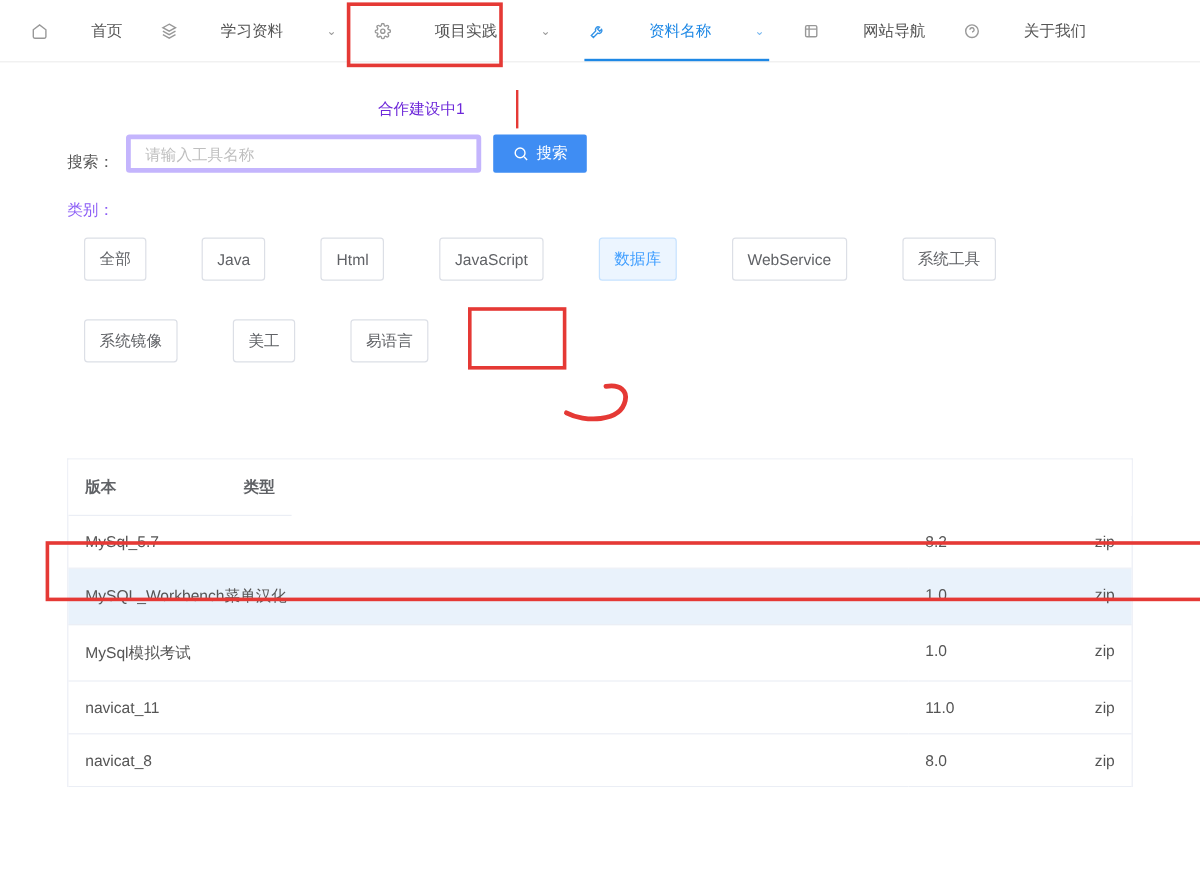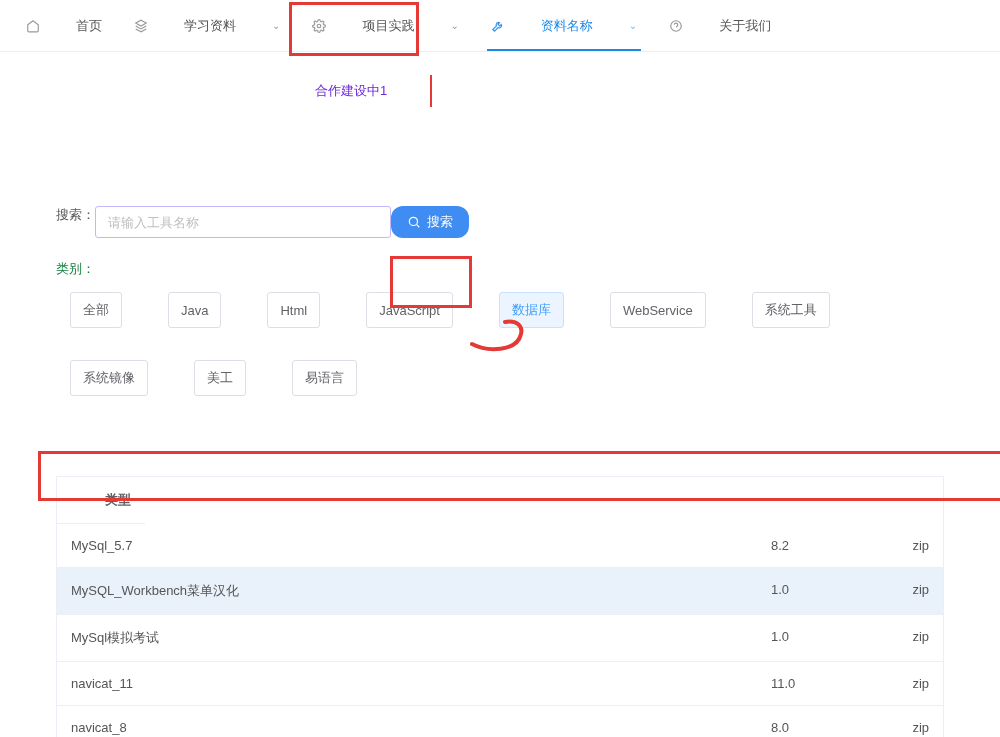--- a/index.html
+++ b/index.html
@@ -77,55 +77,55 @@
       width: 2px;
       height: 32px;
       background: #e53935;
     }
     
     .content {
       padding: 0 56px;
     }
     .search-row {
       display: flex;
-      align-items: flex-start;
-      margin-top: 94px;
+      align-items: flex-end;
+      gap: 10px;
     }
     .search-label {
       color: #555;
       font-size: 13px;
     }
     .search-input {
       width: 296px;
       height: 32px;
-      border: 1px solid #c4b5fd;
+      border: 4px solid #c4b5fd;
       border-radius: 3px;
       padding: 0 12px;
       font-size: 13px;
       color: #333;
     }
     .search-input::placeholder { color: #bfbfbf; }
     .search-btn {
       display: flex;
       align-items: center;
       justify-content: center;
       height: 32px;
       padding: 0 16px;
       background: #3f8df3;
       border: none;
-      border-radius: 12px;
+      border-radius: 2px;
       color: #fff;
       font-size: 13px;
       cursor: pointer;
       gap: 6px;
     }
     .search-btn svg { width: 14px; height: 14px; }
     .category-label {
       margin-top: 22px;
-      color: #15803d;
+      color: #8b5cf6;
       font-size: 13px;
     }
     .category-row {
       display: flex;
       margin-top: 14px;
       gap: 32px;
       flex-wrap: wrap;
       position: relative;
     }
     .cat-btn {
@@ -230,20 +230,29 @@
     <span class="chevron">⌄</span>
   </div>
   <div class="nav-item active">
     <span class="nav-icon">
       <svg viewBox="0 0 24 24" fill="none" stroke="#1e88e5" stroke-width="2">
           <path d="M14.7 6.3a4 4 0 0 0-5.4 5.4L3 18l3 3 6.3-6.3a4 4 0 0 0 5.4-5.4L15 12l-3-3 2.7-2.7z"></path>
         </svg>
     </span>
     <span>资料名称</span>
     <span class="chevron">⌄</span>
+  </div>
+  <div class="nav-item">
+    <span class="nav-icon">
+      <svg viewBox="0 0 24 24" fill="none" stroke="currentColor" stroke-width="2">
+          <rect x="4" y="4" width="16" height="16" rx="2"></rect>
+          <path d="M4 9h16M9 4v16"></path>
+        </svg>
+    </span>
+    <span>网站导航</span>
   </div>
   <div class="nav-item">
     <span class="nav-icon">
       <svg viewBox="0 0 24 24" fill="none" stroke="currentColor" stroke-width="2">
           <circle cx="12" cy="12" r="9"></circle>
           <path d="M9 10a3 3 0 1 1 4 2.83V14M12 17h.01"></path>
         </svg>
     </span>
     <span>关于我们</span>
   </div>
@@ -279,20 +288,21 @@
       <button class="cat-btn active">数据库</button>
       <button class="cat-btn">WebService</button>
       <button class="cat-btn">系统工具</button>
       <button class="cat-btn">系统镜像</button>
       <button class="cat-btn">美工</button>
       <button class="cat-btn">易语言</button>
     </div>
 
   <div class="table-wrap">
     <div class="thead">
+      <div class="th col-ver">版本</div>
       <div class="th col-type">类型</div>
     </div>
     <div id="tbody">
         <div class="trow">
           <div class="td col-name">MySql_5.7</div>
           <div class="td col-ver">8.2</div>
           <div class="td col-type">zip</div>
         </div>
         <div class="trow highlighted">
           <div class="td col-name">MySQL_Workbench菜单汉化</div>

